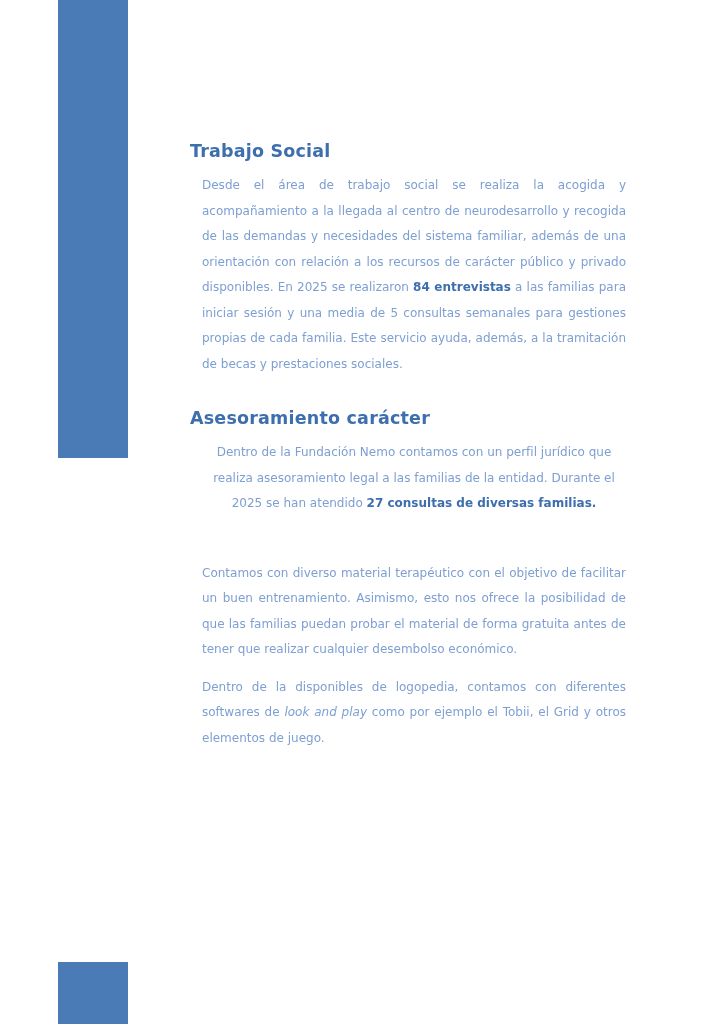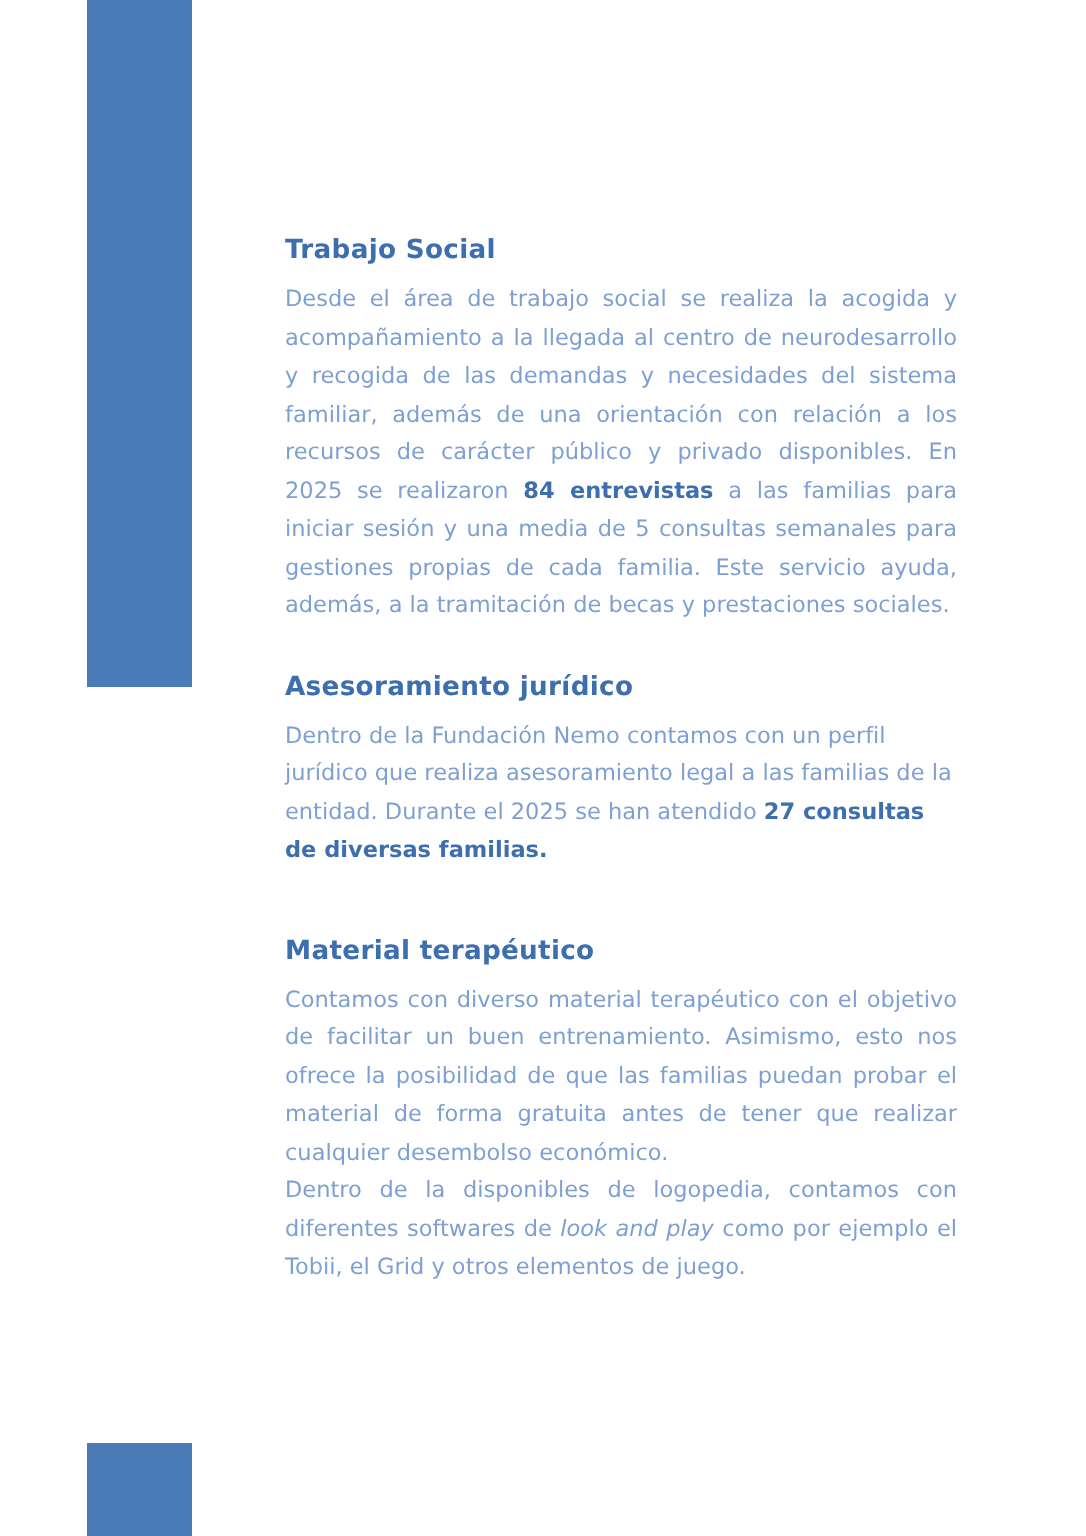--- a/index.html
+++ b/index.html
@@ -15,38 +15,38 @@
     position: absolute;
     left: 58px;
     width: 70px;
     background: var(--accent, #4a7bb6);
   }
   .accent-bar.top { top: 0; height: 458px; }
   .accent-bar.bottom { top: 962px; height: 62px; }
   .content {
     position: absolute;
     left: 190px;
-    top: 16px;
+    top: 0;
     width: 448px;
   }
   .sec h2 {
     margin: 0 0 10px 0;
     font-size: 17.5px;
     font-weight: 700;
     letter-spacing: 0.2px;
     color: var(--heading, #3d6fae);
   }
   .sec p {
-    margin: 0;
-    font-size: 15px;
+    margin: 12px;
+    font-size: 12px;
     line-height: 25.5px;
     color: var(--body, #7d9fd2);
   }
   .sec p.justify { text-align: justify; }
-  .sec p.left { text-align: left; }
+  .sec p.left { text-align: center; }
   .sec p strong { font-weight: 700; color: var(--heading, #3d6fae); }
   .sec p em { font-style: italic; }
   .sec-1 { padding-top: 141px; }
   .sec-2 { margin-top: 31px; }
   .sec-3 { margin-top: 44px; }
 </style>
 </head>
 <body>
 
 <div class="page">
@@ -55,24 +55,23 @@
   <div class="accent-bar bottom"></div>
 
   <main class="content">
 
     <section class="sec sec-1">
       <h2>Trabajo Social</h2>
       <p class="justify"><span>Desde el área de trabajo social se realiza la acogida y acompañamiento a la llegada al centro de neurodesarrollo y recogida de las demandas y necesidades del sistema familiar, además de una orientación con relación a los recursos de carácter público y privado disponibles. En 2025 se realizaron </span><strong>84 entrevistas</strong><span> a las familias para iniciar sesión y una media de 5 consultas semanales para gestiones propias de cada familia. Este servicio ayuda, además, a la tramitación de becas y prestaciones sociales.</span></p>
     </section>
 
     <section class="sec sec-2">
-      <h2>Asesoramiento jurídico</h2>
+      <h2>Asesoramiento carácter</h2>
       <p class="left"><span>Dentro de la Fundación Nemo contamos con un perfil jurídico que realiza asesoramiento legal a las familias de la entidad. Durante el 2025 se han atendido </span><strong>27 consultas de diversas familias.</strong></p>
     </section>
 
     <section class="sec sec-3">
-      <h2>Material terapéutico</h2>
       <p class="justify"><span>Contamos con diverso material terapéutico con el objetivo de facilitar un buen entrenamiento. Asimismo, esto nos ofrece la posibilidad de que las familias puedan probar el material de forma gratuita antes de tener que realizar cualquier desembolso económico.</span></p>
       <p class="justify"><span>Dentro de la disponibles de logopedia, contamos con diferentes softwares de </span><em>look and play</em><span> como por ejemplo el Tobii, el Grid y otros elementos de juego.</span></p>
     </section>
 
   </main>
 </div>
 
 </body></html>

